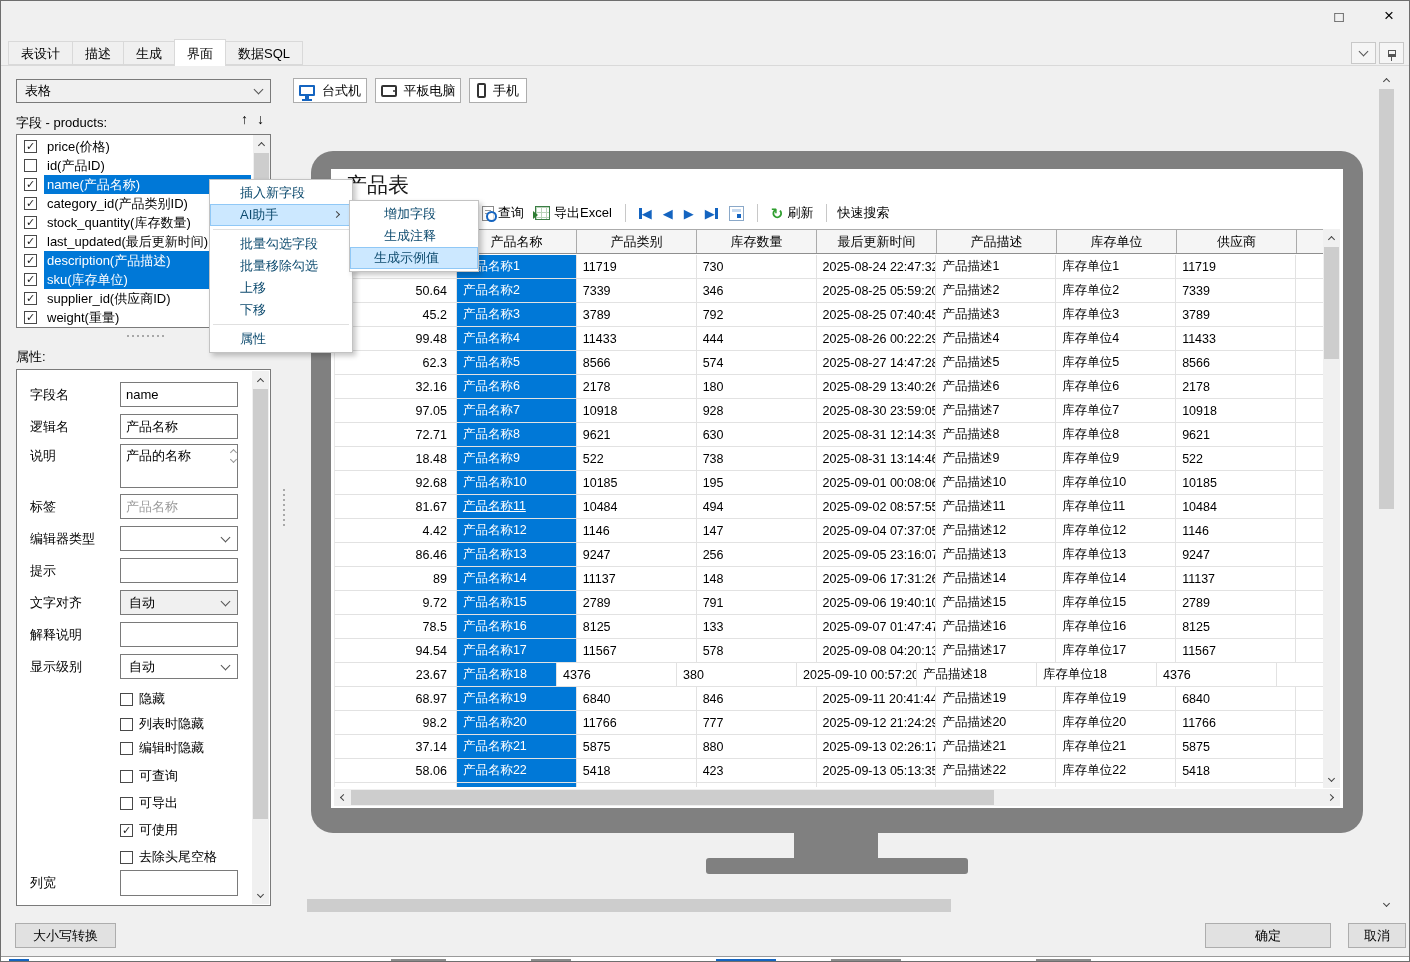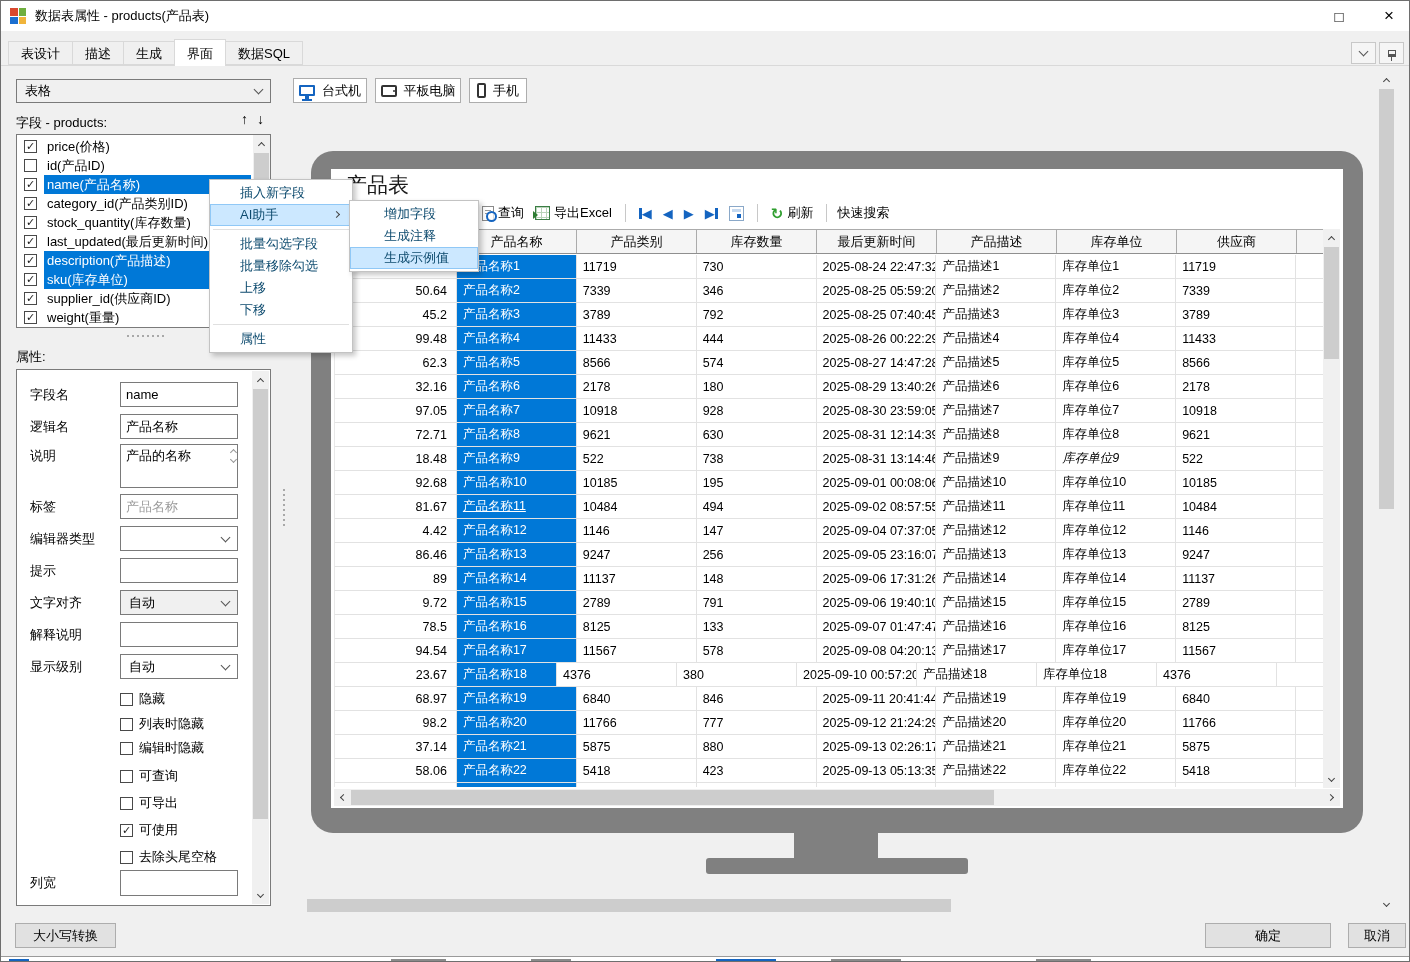--- a/index.html
+++ b/index.html
@@ -139,29 +139,20 @@
             background: repeating-linear-gradient(#a8a8a8 0 2px, transparent 2px 5px); }
   #sliver { position: absolute; left: 0; top: 955px; width: 1410px; height: 7px; background: #fff;
             border-top: 1px solid #9a9a9a; overflow: hidden; }
   .frag { position: absolute; top: 2px; height: 4px; background: #8a8a8a; }
 </style>
 </head>
 <body>
 
 <div id="win">
 
-  <div class="titlebar">
-    <span class="appicon">
-        <i></i>
-        <i></i>
-        <i></i>
-        <i></i>
-      </span>
-    <span class="wtitle">数据表属性 - products(产品表)</span>
-  </div>
   <div class="wbtn" style="left:1320px">□</div>
   <div class="wbtn" style="left:1370px;font-size:17px">×</div>
 
   <div class="tabline"></div>
   <div id="tabbar">
       <div class="tab">表设计</div>
       <div class="tab">描述</div>
       <div class="tab">生成</div>
       <div class="tab active">界面</div>
       <div class="tab">数据SQL</div>
@@ -483,21 +474,21 @@
           <div class="td" style="width: 120px;">9621</div>
           <div class="td" style="width: 27px; border-right: none;"></div>
         </div>
         <div class="tr">
           <div class="td price" style="width: 122px;">18.48</div>
           <div class="td namecell" style="width: 120px;">产品名称9</div>
           <div class="td" style="width: 120px;">522</div>
           <div class="td" style="width: 120px;">738</div>
           <div class="td" style="width: 120px;">2025-08-31 13:14:46</div>
           <div class="td" style="width: 120px;">产品描述9</div>
-          <div class="td" style="width: 120px; font-style: italic;">库存单位9</div>
+          <div class="td" style="width: 120px;">库存单位9</div>
           <div class="td" style="width: 120px;">522</div>
           <div class="td" style="width: 27px; border-right: none;"></div>
         </div>
         <div class="tr">
           <div class="td price" style="width: 122px;">92.68</div>
           <div class="td namecell" style="width: 120px;">产品名称10</div>
           <div class="td" style="width: 120px;">10185</div>
           <div class="td" style="width: 120px;">195</div>
           <div class="td" style="width: 120px;">2025-09-01 00:08:06</div>
           <div class="td" style="width: 120px;">产品描述10</div>
@@ -689,21 +680,21 @@
       <div class="mitem">批量移除勾选</div>
       <div class="mitem">上移</div>
       <div class="mitem">下移</div>
       <div class="msep"></div>
       <div class="mitem">属性</div>
     </div>
 
   <div class="menu" style="left:348px;top:199px;width:130px" id="submenu">
       <div class="mitem" style="padding-left: 34px;">增加字段</div>
       <div class="mitem" style="padding-left: 34px;">生成注释</div>
-      <div class="mitem hl" style="padding-left: 34px;">生成示例值</div>
+      <div class="mitem hl" style="padding-left: 24px;">生成示例值</div>
     </div>
 
   <div class="btn" style="left:1204px;top:922px;width:126px;height:25px">确定</div>
   <div class="btn" style="left:1347px;top:922px;width:58px;height:25px">取消</div>
 
   <div id="sliver">
     <span class="frag" style="left:8px;width:20px;background:#1464c0"></span>
     <span class="frag" style="left:390px;width:55px"></span>
     <span class="frag" style="left:530px;width:40px"></span>
     <span class="frag" style="left:715px;width:60px;background:#1464c0"></span>

